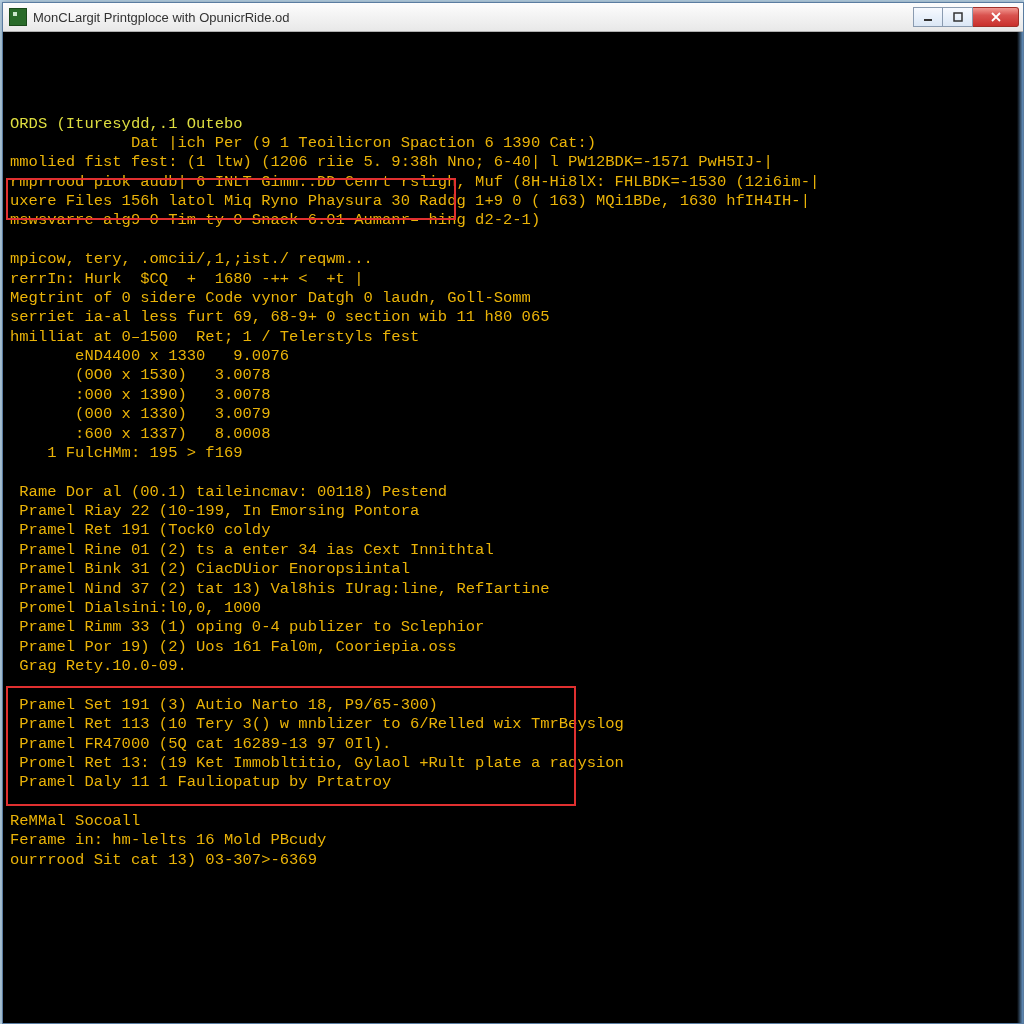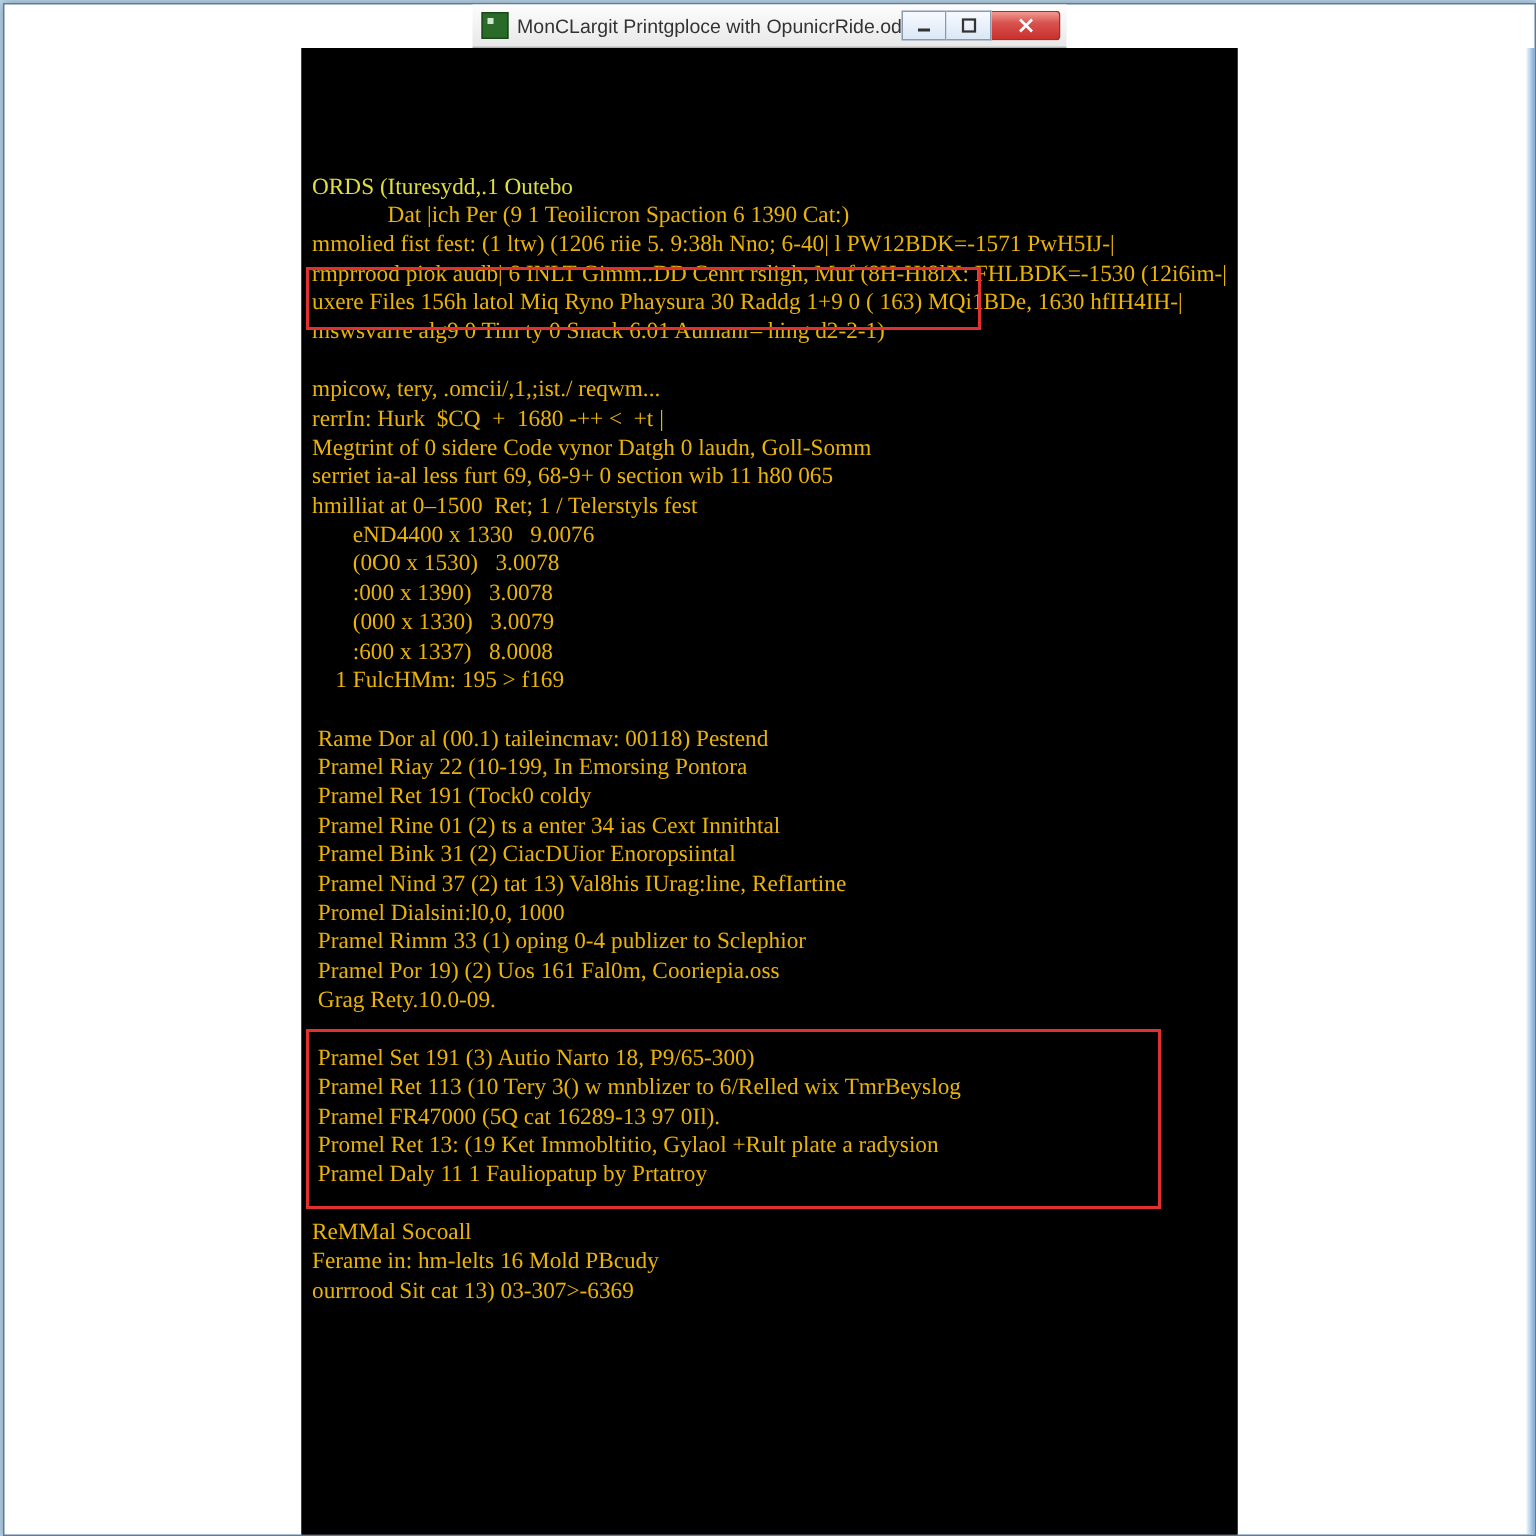--- a/index.html
+++ b/index.html
@@ -15,21 +15,20 @@
     position: absolute;
     left: 2px;
     top: 2px;
     width: 1020px;
     height: 1020px;
     background: #fff;
     border: 1px solid #5a7ca0;
     box-shadow: 0 0 6px rgba(0,0,0,0.3);
     display: flex;
     flex-direction: column;
-    align-items: center;
   }
   .titlebar {
     height: 28px;
     background: linear-gradient(to bottom, #fdfdfd, #e8e8e8);
     border-bottom: 1px solid #b0b0b0;
     display: flex;
     align-items: center;
     font-family: "Segoe UI", Tahoma, sans-serif;
     font-size: 13px;
     color: #333;
@@ -85,21 +84,21 @@
     background: #000;
     color: #c8c8c8;
     font-size: 15.5px;
     line-height: 1.25;
     padding: 4px 6px 6px 6px;
     white-space: pre;
     overflow: hidden;
     position: relative;
     border: 1px solid #000;
   }
-  .terminal .ln { display: block; font-family: Liberation Serif, serif; }
+  .terminal .ln { display: block; }
   .y { color: #dede40; }
   .w { color: #eab308; }
   .highlight-box {
     position: absolute;
     border: 2px solid #e03030;
     pointer-events: none;
     box-sizing: border-box;
   }
   .hl1 { left: 2px; top: 145px; width: 450px; height: 42px; }
   .hl2 { left: 2px; top: 653px; width: 570px; height: 120px; }

